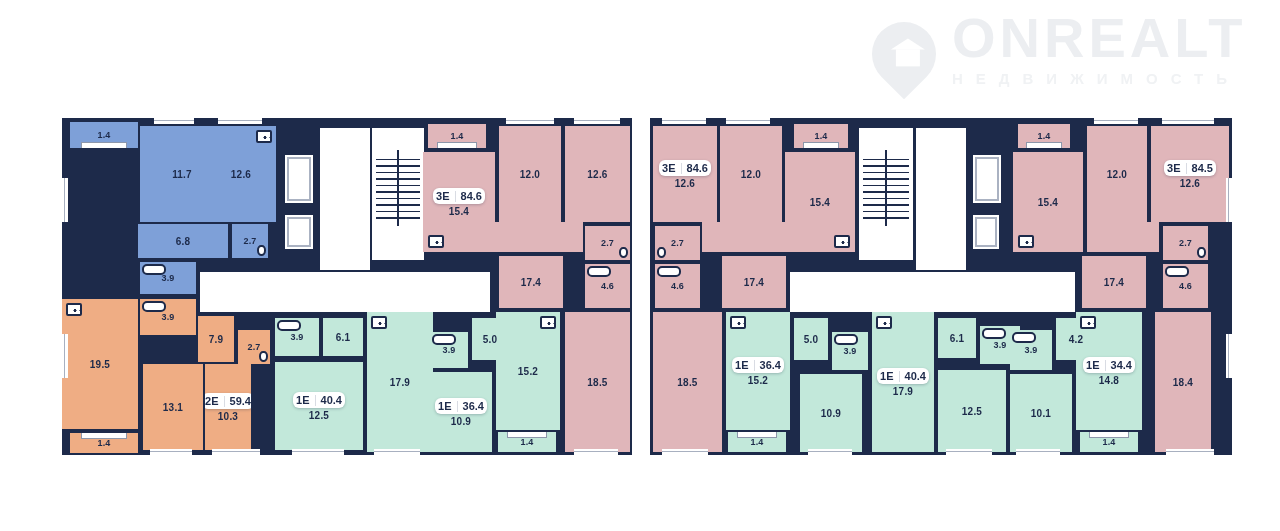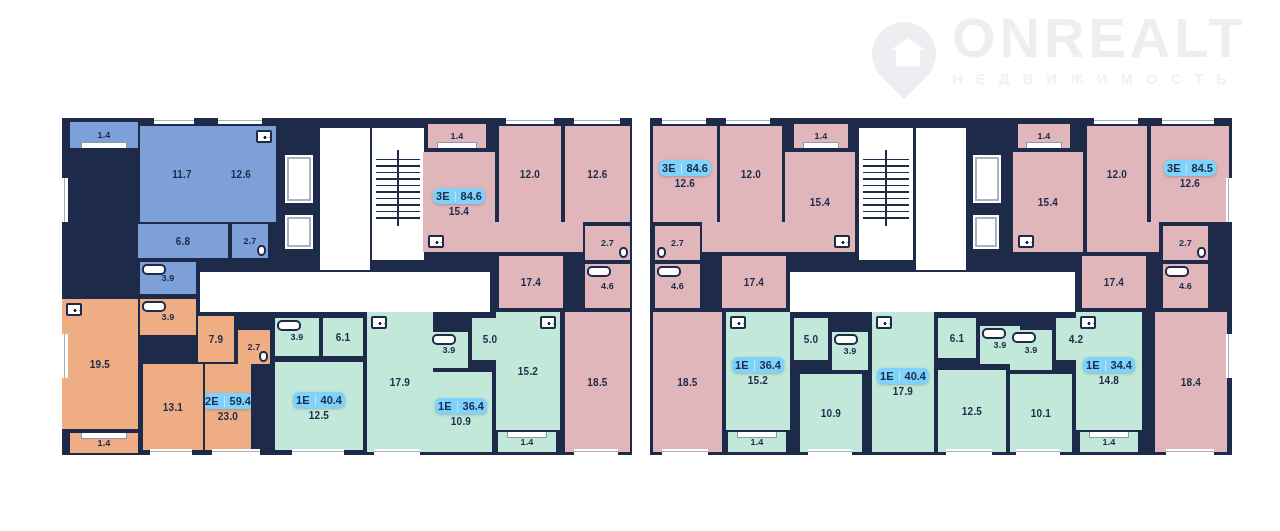--- a/index.html
+++ b/index.html
@@ -26,21 +26,21 @@
   .building{position:absolute;background:var(--wall)}
   #b1{left:62px;top:118px;width:570px;height:337px}
   #b2{left:650px;top:118px;width:582px;height:337px}
 
   .room{position:absolute;display:flex;flex-direction:column;align-items:center;justify-content:center;gap:2px;overflow:hidden}
   .blue{background:var(--blue)} .orange{background:var(--orange)}
   .pink{background:var(--pink)} .green{background:var(--green)} .white{background:#fff}
   .rl{font-size:10px;font-weight:700;color:var(--label-text);letter-spacing:.2px;z-index:2}
   .sm{font-size:9px}
 
-  .badge{background:#7dd3fc;border-radius:6px;padding:2px 3px;display:flex;align-items:flex-end;gap:5px;
+  .badge{background:#ffffff;border-radius:6px;padding:2px 3px;display:flex;align-items:flex-end;gap:5px;
          box-shadow:0 1px 3px rgba(20,30,60,.25);font-weight:800;color:var(--label-text);
          font-size:11px;z-index:3;cursor:pointer;white-space:nowrap}
   .badge .sep{width:1px;height:11px;background:#d9dce3}
 
   
   .elev{position:absolute;background:#fff;border:3px solid var(--wall);
         box-shadow:inset 0 0 0 2px #fff,inset 0 0 0 4px #aab2c2}
   .stairs{position:absolute;background:#fff}
   .treads{position:absolute;left:4px;right:4px;top:26px;bottom:38px;
         background:repeating-linear-gradient(to bottom,transparent 0 5px,var(--wall) 5px 6.5px)}
@@ -123,21 +123,21 @@
   </div>
   <div class="room orange" style="left:81px;top:246px;width:60px;height:86px">
     <span class="rl">13.1</span>
   </div>
   <div class="room orange" style="left:143px;top:246px;width:46px;height:86px">
     <div class="badge">
       <span>2Е</span>
         <span class="sep"></span>
         <span>59.4</span>
     </div>
-    <span class="rl">23.0</span>
+    <span class="rl">10.3</span>
   </div>
 
   <div class="elev" style="left:220px;top:34px;width:34px;height:54px"></div>
   <div class="elev" style="left:220px;top:94px;width:34px;height:40px"></div>
   <div class="room white" style="left:258px;top:10px;width:50px;height:142px"></div>
   <div class="stairs" style="left:310px;top:10px;width:52px;height:132px">
     <div class="treads"></div>
   </div>
   <div class="room white" style="left:138px;top:154px;width:290px;height:40px"></div>
 
@@ -370,21 +370,21 @@
     <span class="rl">17.4</span>
   </div>
   <div class="room pink" style="left:513px;top:108px;width:45px;height:34px">
     <i class="toilet" style="right:2px;bottom:2px"></i>
     <span class="rl sm">2.7</span>
   </div>
   <div class="room pink" style="left:513px;top:146px;width:45px;height:44px">
     <i class="tub" style="left:2px;top:2px"></i>
     <span class="rl sm">4.6</span>
   </div>
-  <div class="room pink" style="left:505px;top:194px;width:72px;height:140px">
+  <div class="room pink" style="left:505px;top:194px;width:56px;height:140px">
     <span class="rl">18.4</span>
   </div>
 
   <i class="ow" style="left:12px;top:0;width:44px;height:6px"></i>
   <i class="ow" style="left:76px;top:0;width:44px;height:6px"></i>
   <i class="ow" style="left:444px;top:0;width:44px;height:6px"></i>
   <i class="ow" style="left:512px;top:0;width:52px;height:6px"></i>
   <i class="ow" style="left:12px;top:331px;width:46px;height:6px"></i>
   <i class="ow" style="left:158px;top:331px;width:44px;height:6px"></i>
   <i class="ow" style="left:296px;top:331px;width:46px;height:6px"></i>

